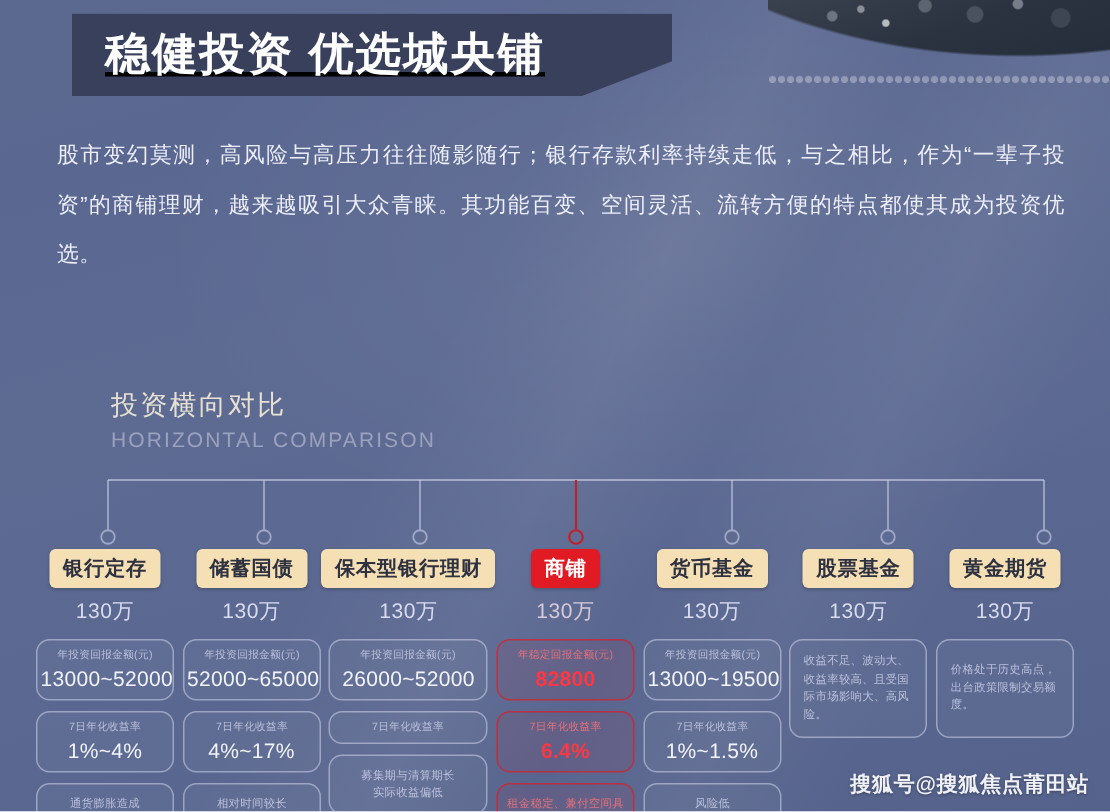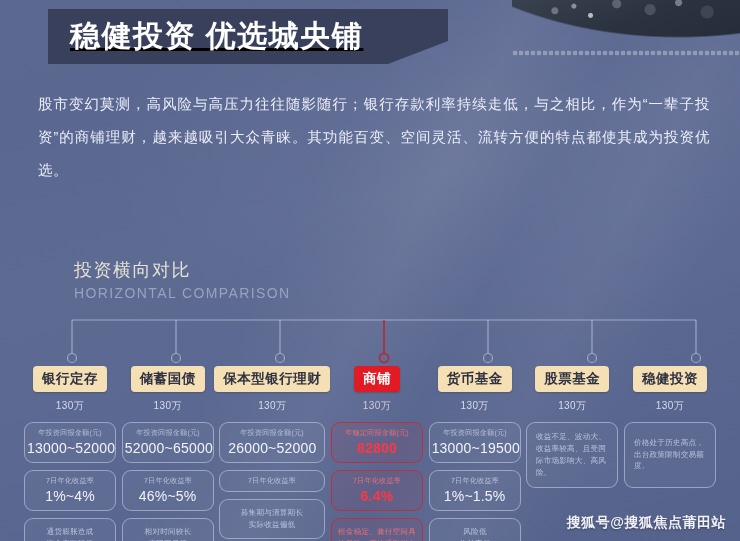--- a/index.html
+++ b/index.html
@@ -115,21 +115,21 @@
     border-radius: 4px;
     padding: 4px 9px;
     white-space: nowrap;
     letter-spacing: 0.5px;
     box-shadow: 0 1px 2px rgba(0,0,0,0.18);
   }
   .chip.hot { background: #e01b24; color: #ffffff; }
 
   .amount {
     color: #d8dcef;
-    font-size: 10px;
+    font-size: 14px;
     margin-top: 7px;
     letter-spacing: 0.4px;
   }
   .col.hot .amount { color: #d7c9d8; }
 
   .boxes { margin-top: 9px; width: 100%; display: flex; flex-direction: column; gap: 7px; }
 
   .box {
     border: 1px solid rgba(205,212,235,0.55);
     border-radius: 9px;
@@ -243,21 +243,21 @@
     <div class="col">
       <div class="chip">储蓄国债</div>
       <div class="amount">130万</div>
       <div class="boxes">
         <div class="box">
           <span class="lbl">年投资回报金额(元)</span>
           <span class="val">52000~65000</span>
         </div>
         <div class="box">
           <span class="lbl">7日年化收益率</span>
-          <span class="val">46%~5%</span>
+          <span class="val">4%~17%</span>
         </div>
         <div class="box note">
           <span class="lbl" style="white-space: pre-line;">相对时间较长
 变现不灵活</span>
         </div>
       </div>
     </div>
 
     <div class="col wide">
       <div class="chip">保本型银行理财</div>
@@ -319,21 +319,21 @@
       <div class="chip">股票基金</div>
       <div class="amount">130万</div>
       <div class="boxes">
         <div class="box tall">
           <span class="lbl" style="white-space: pre-line;">收益不足、波动大、收益率较高、且受国际市场影响大、高风险。</span>
         </div>
       </div>
     </div>
 
     <div class="col">
-      <div class="chip">稳健投资</div>
+      <div class="chip">黄金期货</div>
       <div class="amount">130万</div>
       <div class="boxes">
         <div class="box tall">
           <span class="lbl" style="white-space: pre-line;">价格处于历史高点，出台政策限制交易额度。</span>
         </div>
       </div>
     </div>
 
   </div>
 

